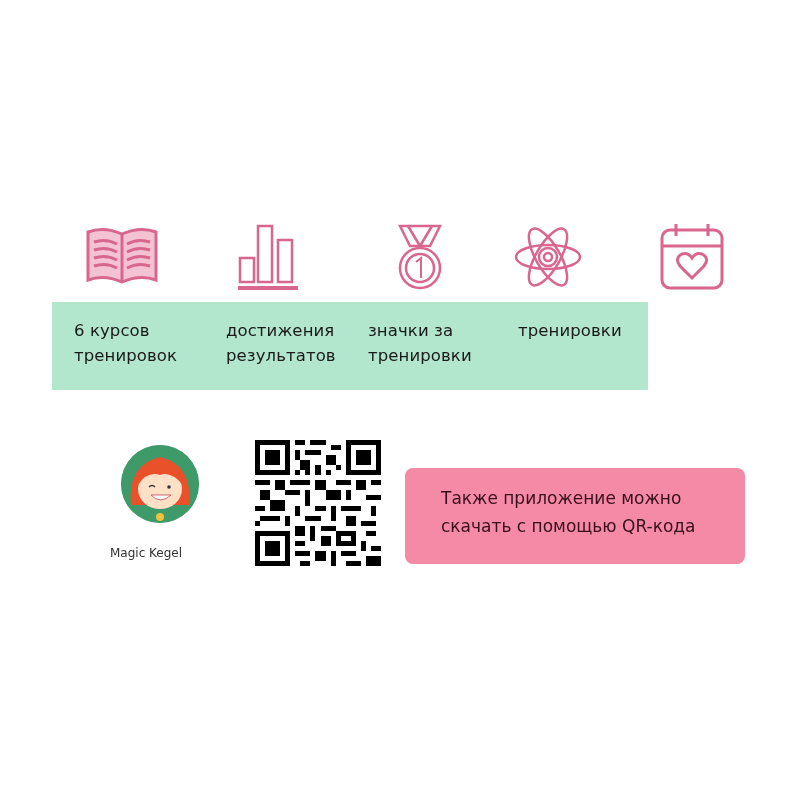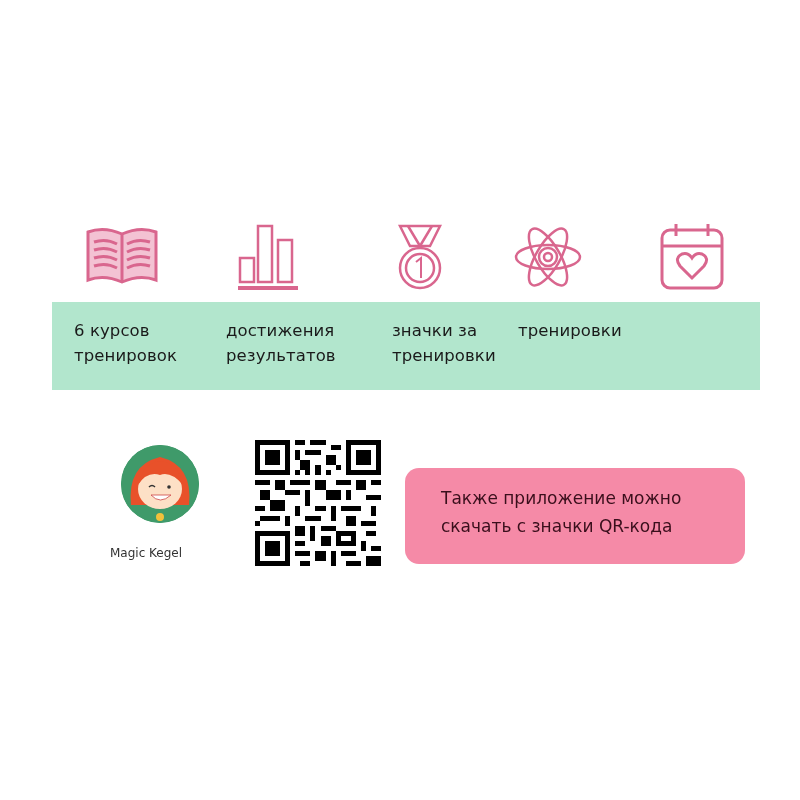--- a/index.html
+++ b/index.html
@@ -1,26 +1,26 @@
 <!DOCTYPE html>
 <html><head>
 <meta charset="utf-8">
 <style>
   html, body { margin:0; padding:0; }
   body { width:800px; height:800px; background:#ffffff; position:relative; overflow:hidden;
          font-family:"DejaVu Sans","Liberation Sans",sans-serif; }
   .icons { position:absolute; top:222px; left:0; width:800px; height:70px; }
   .icon { position:absolute; top:0; width:80px; height:70px; }
   .icon svg { width:100%; height:100%; }
-  .band { position:absolute; left:52px; top:302px; width:708px; height:88px; background:#b2e6cd; }
+  .band { position:absolute; left:52px; top:302px; width:596px; height:88px; background:#b2e6cd; }
   .feat { position:absolute; top:16px; font-size:16.5px; line-height:25px; color:#1a1a1a; letter-spacing:0.1px; }
   .app-icon { position:absolute; left:121px; top:445px; width:78px; height:78px; border-radius:50%; background:#3f9a6a; overflow:hidden; }
   .app-name { position:absolute; left:110px; top:546px; font-size:12px; color:#333; }
   .qr { position:absolute; left:255px; top:440px; width:126px; height:126px; }
-  .cta { position:absolute; left:405px; top:468px; width:340px; height:96px; background:#f58aa7; border-radius:14px; }
+  .cta { position:absolute; left:405px; top:468px; width:340px; height:96px; background:#f58aa7; border-radius:8px; }
   .cta-text { position:absolute; left:36px; top:16px; font-size:17px; line-height:28px; color:#3a0f1c; }
 </style>
 </head>
 <body>
 
 <div class="icons">
   <div class="icon" style="left:82px">
     <svg viewBox="0 0 80 70" fill="none" stroke="#d9668e" stroke-width="3">
       <path d="M6 10 Q22 4 40 12 Q58 4 74 10 L74 58 Q58 52 40 60 Q22 52 6 58 Z" fill="#f3c2d3"></path>
       <path d="M40 12 L40 60"></path>
@@ -66,21 +66,21 @@
 
 <div class="band">
   <div class="feat" style="left:22px">
     <div>6 курсов</div>
     <div>тренировок</div>
   </div>
   <div class="feat" style="left:174px">
     <div>достижения</div>
     <div>результатов</div>
   </div>
-  <div class="feat" style="left:340px">
+  <div class="feat" style="left:316px">
     <div>значки за</div>
     <div>тренировки</div>
   </div>
   <div class="feat" style="left:466px">
     <div>тренировки</div>
   </div>
 </div>
 
 <div class="app-icon">
   <svg viewBox="0 0 78 78" width="78" height="78">
@@ -158,15 +158,15 @@
         <rect x="9" y="24" width="2" height="1"></rect>
         <rect x="18" y="24" width="3" height="1"></rect>
       <rect x="22" y="23" width="3" height="2"></rect>
     </g>
   </svg>
 </div>
 
 <div class="cta">
   <div class="cta-text">
     <div>Также приложение можно</div>
-    <div>скачать с значки QR-кода</div>
+    <div>скачать с помощью QR-кода</div>
   </div>
 </div>
 
 </body></html>

